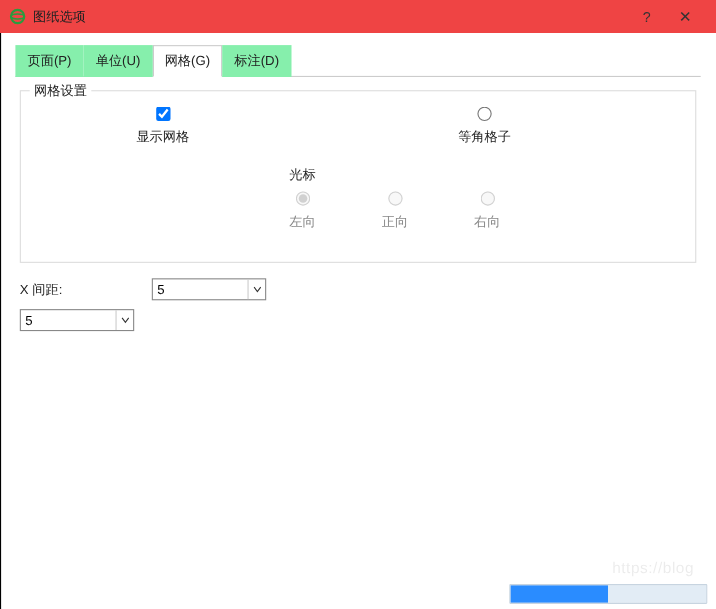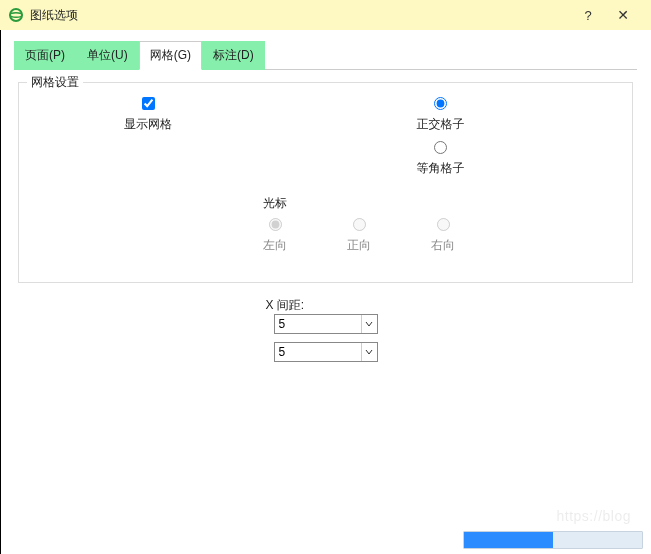--- a/index.html
+++ b/index.html
@@ -10,21 +10,21 @@
     width: 651px;
     height: 554px;
     overflow: hidden;
     position: relative;
   }
   .titlebar {
     height: 30px;
     display: flex;
     align-items: center;
     padding: 0 8px;
-    background: #fef9c3;
+    background: #ef4444;
   }
   .titlebar .app-icon {
     width: 16px;
     height: 16px;
     margin-right: 6px;
     display: inline-flex;
     align-items: center;
     justify-content: center;
   }
   .titlebar .title {
@@ -107,21 +107,20 @@
     color: #222;
   }
   .cursor-row {
     display: flex;
     gap: 60px;
   }
   .spacing-row {
     display: flex;
     align-items: center;
     margin-bottom: 8px;
-    flex-direction: column;
   }
   .spacing-row label {
     width: 120px;
     color: #222;
     padding-left: 0;
   }
   .combo {
     width: 104px;
     height: 20px;
     border: 1px solid #888;
@@ -212,24 +211,20 @@
       <div class="legend">网格设置</div>
 
       <div class="row">
         <div class="col-left">
           <label class="checkbox">
             <input type="checkbox" checked="" style="">
             <span>显示网格</span>
           </label>
         </div>
         <div class="col-right">
-          <label class="radio">
-            <input type="radio" name="gridtype" checked="" style="">
-            <span>正交格子</span>
-          </label>
           <label class="radio">
             <input type="radio" name="gridtype" style="">
             <span>等角格子</span>
           </label>
 
           <div class="cursor-label">光标</div>
           <div class="cursor-row">
             <label class="radio disabled">
               <input type="radio" name="cursor" checked="" disabled="" style="">
               <span>左向</span>

